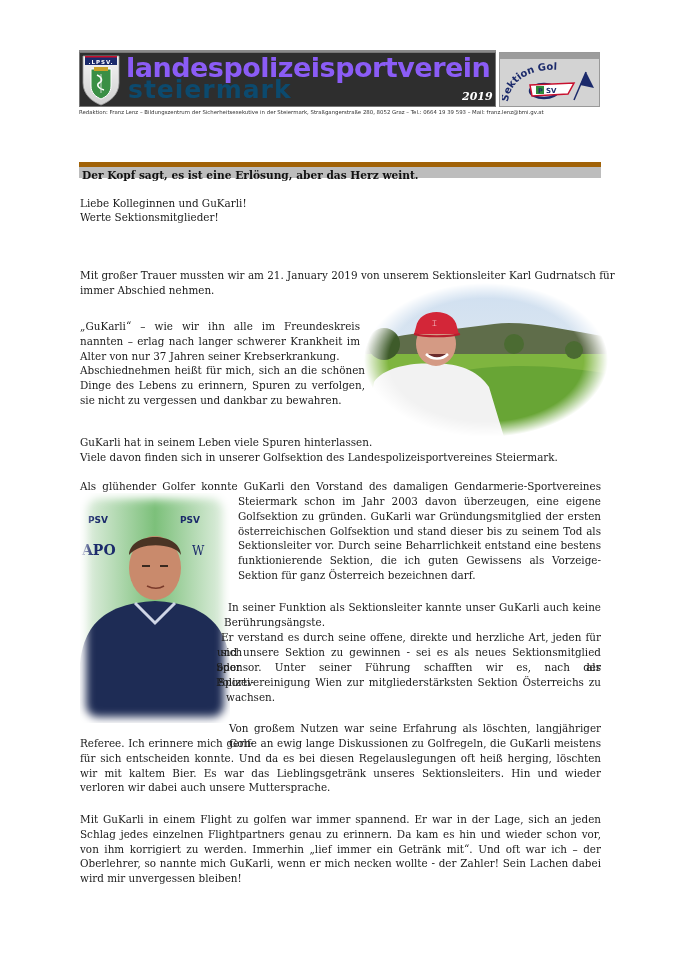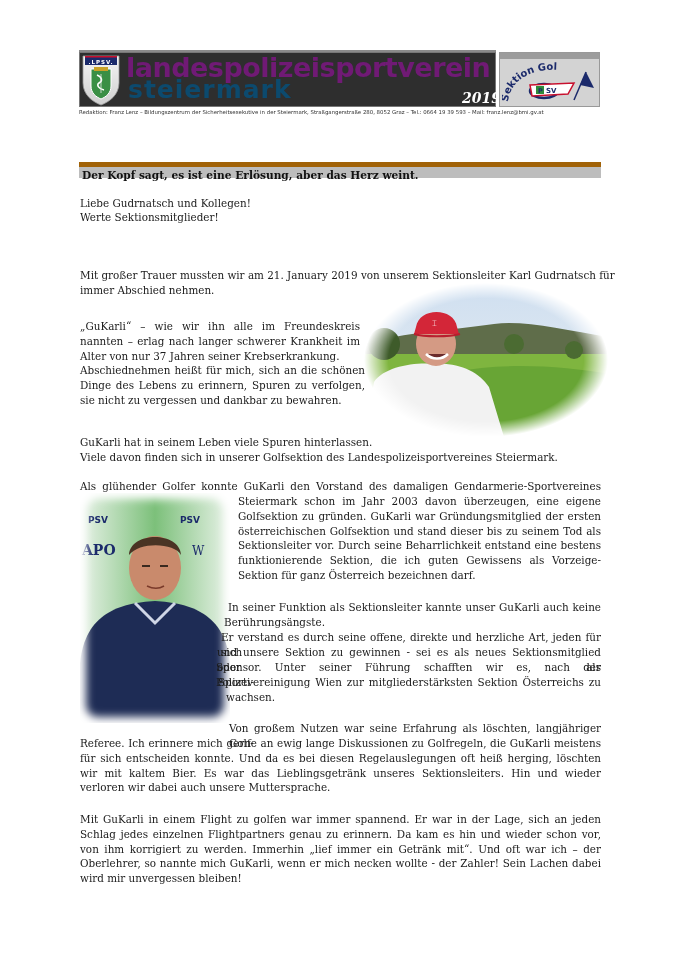--- a/index.html
+++ b/index.html
@@ -5,23 +5,23 @@
   * { margin: 0; padding: 0; box-sizing: border-box; }
   html, body { width: 679px; height: 960px; background: #ffffff; overflow: hidden; }
   body { position: relative; font-family: "DejaVu Serif", "Liberation Serif", serif; color: #1a1a1a; }
 
   .page { position: absolute; left: 0; top: 0; width: 679px; height: 960px; background: #fff; }
 
   
   .banner { position: absolute; left: 79px; top: 52px; width: 417px; height: 55px; background: #2e2e2e; border: 1px solid #777; }
   .banner-topline { position: absolute; left: 79px; top: 50px; width: 417px; height: 4px; background: #8a8a8a; }
   .crest { position: absolute; left: 82px; top: 53px; width: 38px; height: 53px; }
-  .banner-title { position: absolute; left: 126px; top: 52px; font-family: "DejaVu Sans", sans-serif; font-weight: bold; font-size: 27px; color: #701a75; letter-spacing: -0.5px; line-height: 32px; white-space: nowrap; }
+  .banner-title { position: absolute; left: 126px; top: 52px; font-family: "DejaVu Sans", sans-serif; font-weight: bold; font-size: 27px; color: #8b5cf6; letter-spacing: -0.5px; line-height: 32px; white-space: nowrap; }
   .banner-sub { position: absolute; left: 128px; top: 75px; font-family: "DejaVu Sans", sans-serif; font-weight: bold; font-size: 25px; color: #0c4a6e; letter-spacing: 1px; line-height: 30px; white-space: nowrap; }
-  .banner-year { position: absolute; left: 462px; top: 90px; font-family: "DejaVu Serif", serif; font-weight: bold; font-style: italic; font-size: 14px; color: #ffffff; }
+  .banner-year { position: absolute; left: 462px; top: 90px; font-family: "DejaVu Serif", serif; font-weight: bold; font-style: italic; font-size: 11px; color: #ffffff; }
 
   .golf-box { position: absolute; left: 499px; top: 52px; width: 101px; height: 55px; background: #d3d3d3; border: 1px solid #999; }
   .golf-box-top { position: absolute; left: 0; top: 0; width: 100%; height: 6px; background: #9c9c9c; }
   .golf-logo { position: absolute; left: 2px; top: 5px; width: 96px; height: 48px; }
 
   .redaktion { position: absolute; left: 79px; top: 109px; width: 525px; font-family: "DejaVu Sans", sans-serif; font-size: 5.4px; color: #333; white-space: nowrap; letter-spacing: 0; }
 
   
   .title-bar { position: absolute; left: 79px; top: 162px; width: 522px; height: 16px; background: #bdbdbd; border-top: 5px solid #a16207; }
   .title-bar span { position: absolute; left: 3px; top: 1px; font-weight: bold; font-size: 10.6px; line-height: 14px; color: #111; white-space: nowrap; }
@@ -81,21 +81,21 @@
       <path d="M84 14 L92 30 L78 27 Z" fill="#1b2a6b"></path>
     </svg>
   </div>
 
   <div class="redaktion">Redaktion:   Franz Lenz  – Bildungszentrum der Sicherheitsexekutive in der Steiermark, Straßgangerstraße 280, 8052 Graz   –   Tel.: 0664 19 39 593   –   Mail: franz.lenz@bmi.gv.at</div>
 
   <div class="title-bar">
     <span>Der Kopf sagt, es ist eine Erlösung, aber das Herz weint.</span>
   </div>
 
-  <div class="txt nowrap" style="left:80px; top:196px;">Liebe Gudrnatsch und Kollegen!</div>
+  <div class="txt nowrap" style="left:80px; top:196px;">Liebe Kolleginnen und GuKarli!</div>
   <div class="txt nowrap" style="left:80px; top:210px;">Werte Sektionsmitglieder!</div>
 
   <div class="txt nowrap" style="left:80px; top:268px;">Mit großer Trauer mussten wir am 21. January 2019 von unserem Sektionsleiter Karl Gudrnatsch für</div>
   <div class="txt nowrap" style="left:80px; top:283px;">immer Abschied nehmen.</div>
 
   <svg class="photo1" viewBox="0 0 245 155">
     <defs>
       <radialGradient id="vign1" cx="0.5" cy="0.5" r="0.5">
         <stop offset="0.8" stop-color="#fff" stop-opacity="1"></stop>
         <stop offset="1" stop-color="#fff" stop-opacity="0"></stop>

